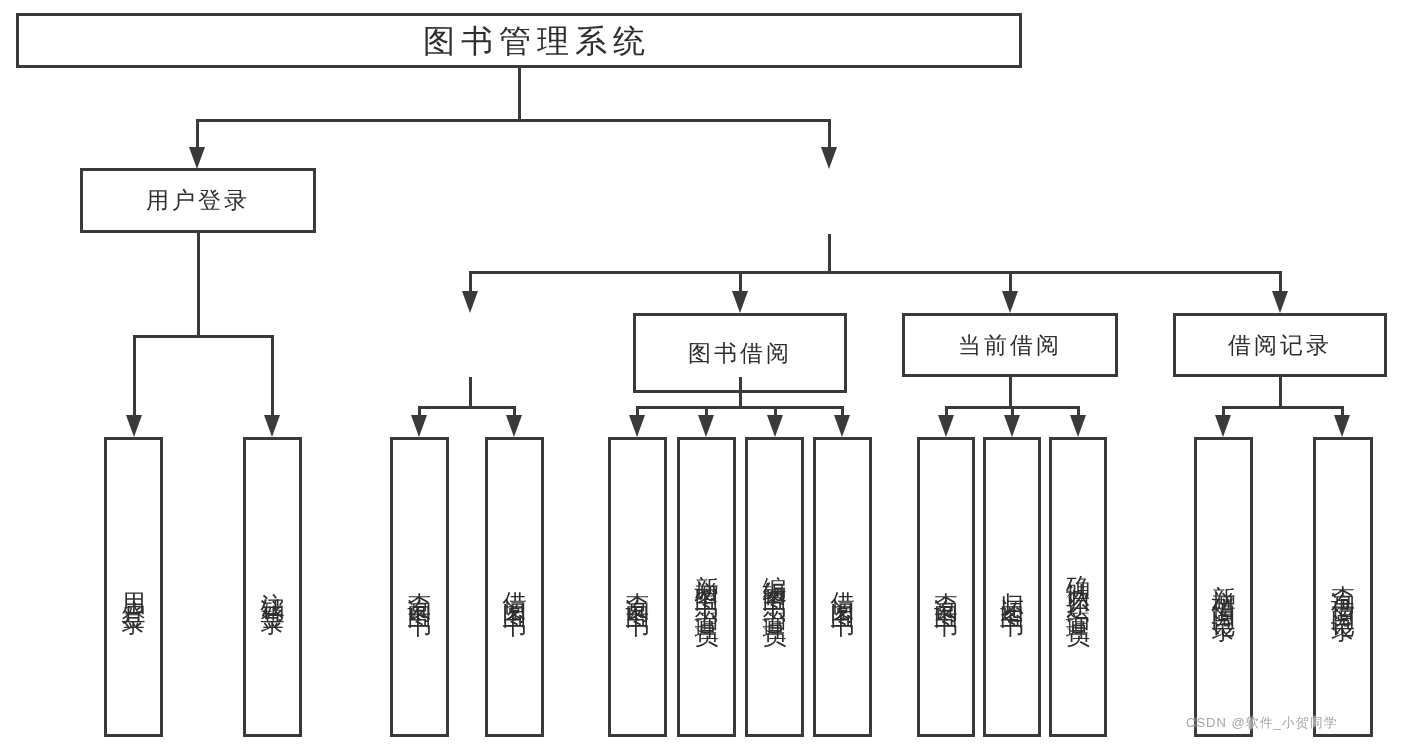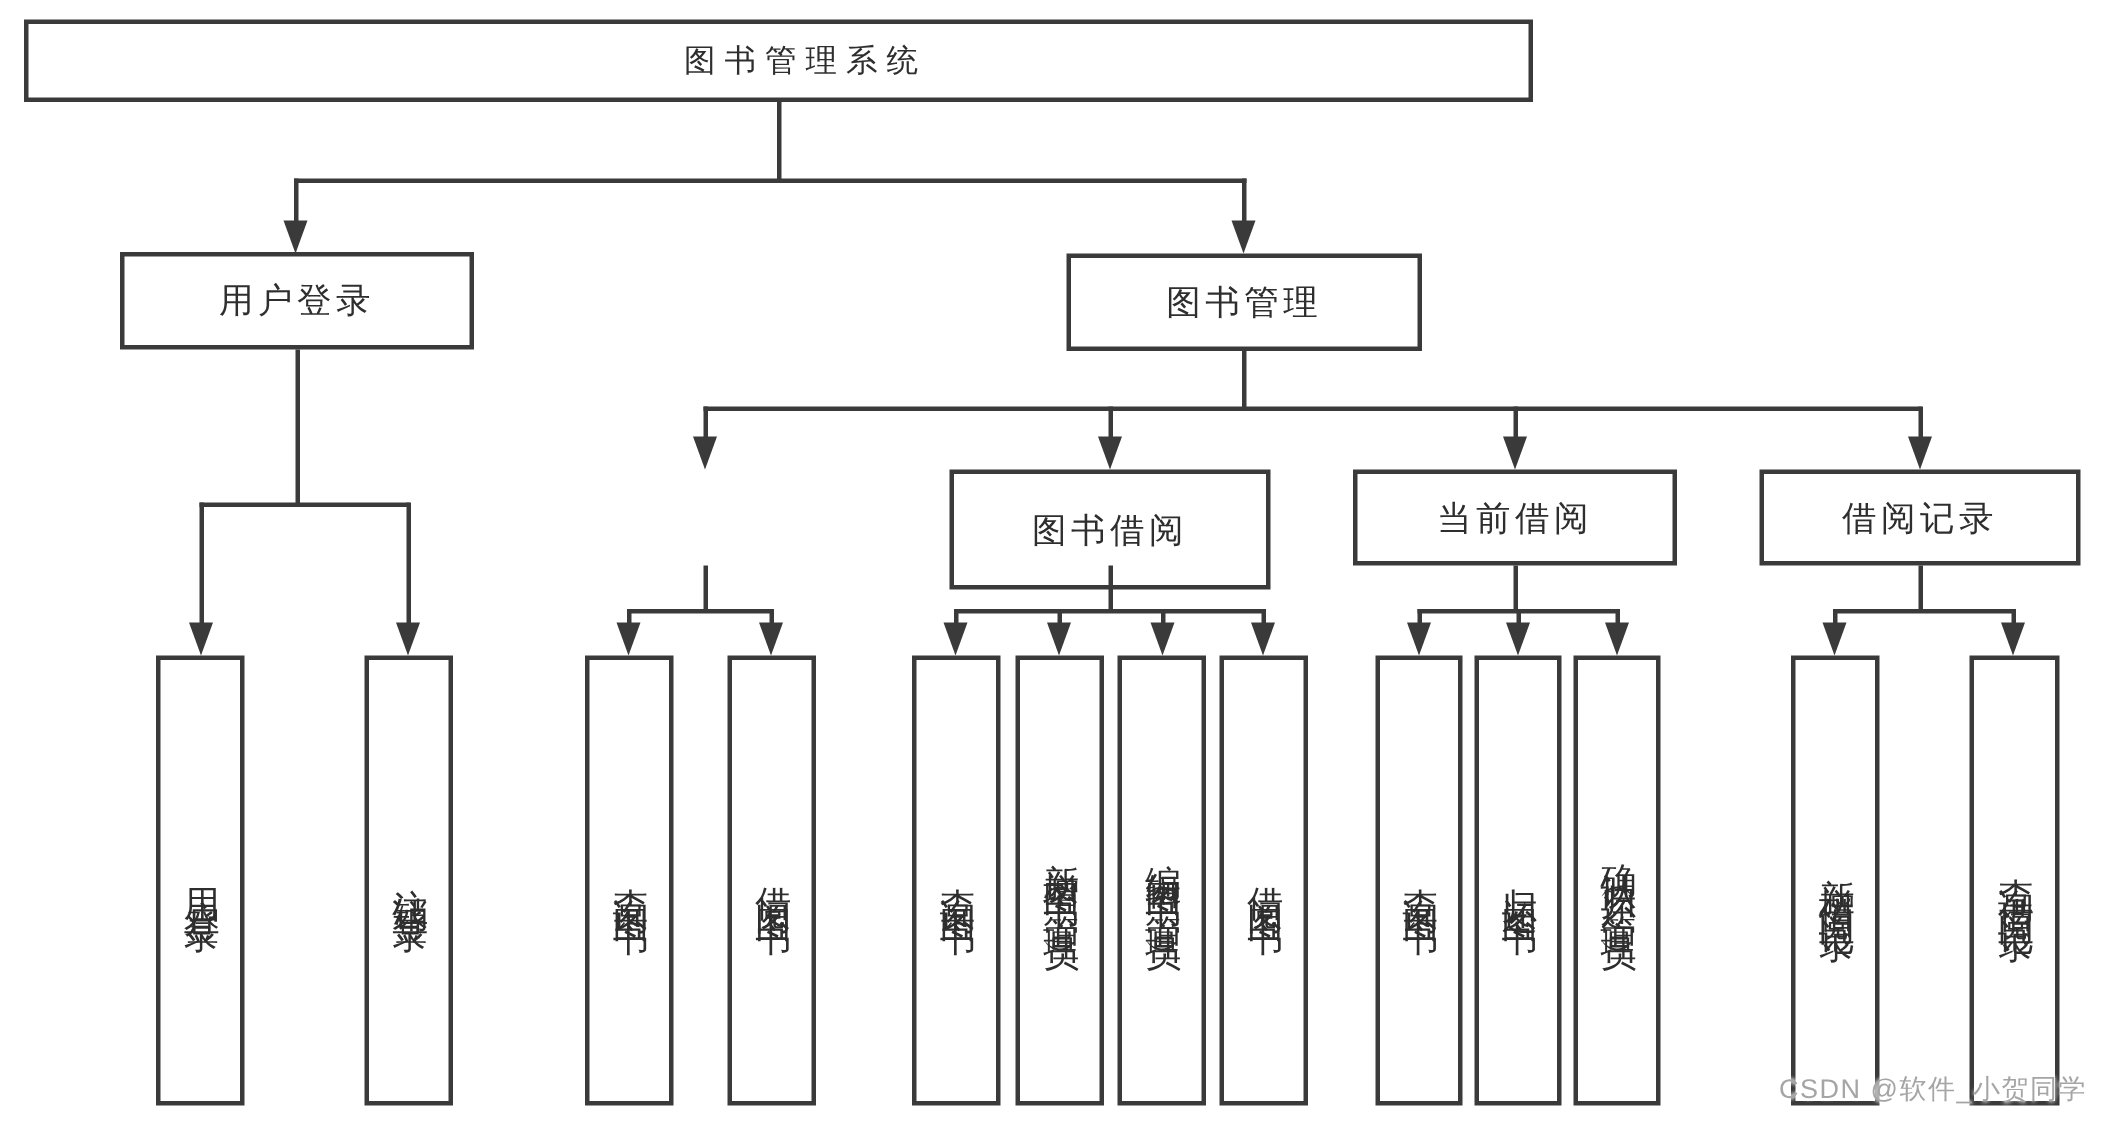--- a/index.html
+++ b/index.html
@@ -13,52 +13,49 @@
     position:relative;width:1405px;height:747px;background:var(--bg);
     font-family:"Liberation Sans","DejaVu Sans",sans-serif;overflow:hidden;
   }
   .box{
     position:absolute;box-sizing:border-box;border:3px solid var(--line);
     background:#fff;display:flex;align-items:center;justify-content:center;
   }
   .hlabel{
     font-size:23px;letter-spacing:3px;color:var(--text);white-space:nowrap;line-height:1;
   }
-  .root-label{font-size:21px;letter-spacing:6px;position:relative;left:18px;text-align:right;}
+  .root-label{font-size:32px;letter-spacing:6px;position:relative;left:18px;text-align:right;}
   .vlabel{
     writing-mode:vertical-rl;font-size:24px;letter-spacing:7px;line-height:1;
     color:var(--text);white-space:nowrap;
   }
   .vl{position:absolute;width:3px;background:var(--line);}
   .hl{position:absolute;height:3px;background:var(--line);}
   .arrow{
     position:absolute;width:0;height:0;
     border-left:8px solid transparent;border-right:8px solid transparent;
     border-top:22px solid var(--line);
   }
   .watermark{
-    position:absolute;left:1186px;top:714px;font-size:18px;letter-spacing:1px;
+    position:absolute;left:1186px;top:714px;font-size:13px;letter-spacing:1px;
     color:var(--wm);white-space:nowrap;z-index:5;
     text-shadow:0 0 3px #fff,0 0 3px #fff;
   }
 </style>
 </head>
 <body>
 
 <div class="canvas">
 
   <div class="box" style="left:16px;top:13px;width:1006px;height:55px">
     <span class="hlabel root-label">图书管理系统</span>
   </div>
 
   <div class="box" style="left:80px;top:168px;width:236px;height:65px">
     <span class="hlabel">用户登录</span>
-  </div>
-  <div class="box" style="left:711px;top:169px;width:237px;height:65px">
-    <span class="hlabel">图书管理</span>
   </div>
 
   <div class="box" style="left:633px;top:313px;width:214px;height:80px">
     <span class="hlabel">图书借阅</span>
   </div>
   <div class="box" style="left:1173px;top:313px;width:214px;height:64px">
     <span class="hlabel">借阅记录</span>
   </div>
   <div class="box" style="left:902px;top:313px;width:216px;height:64px">
     <span class="hlabel">当前借阅</span>

